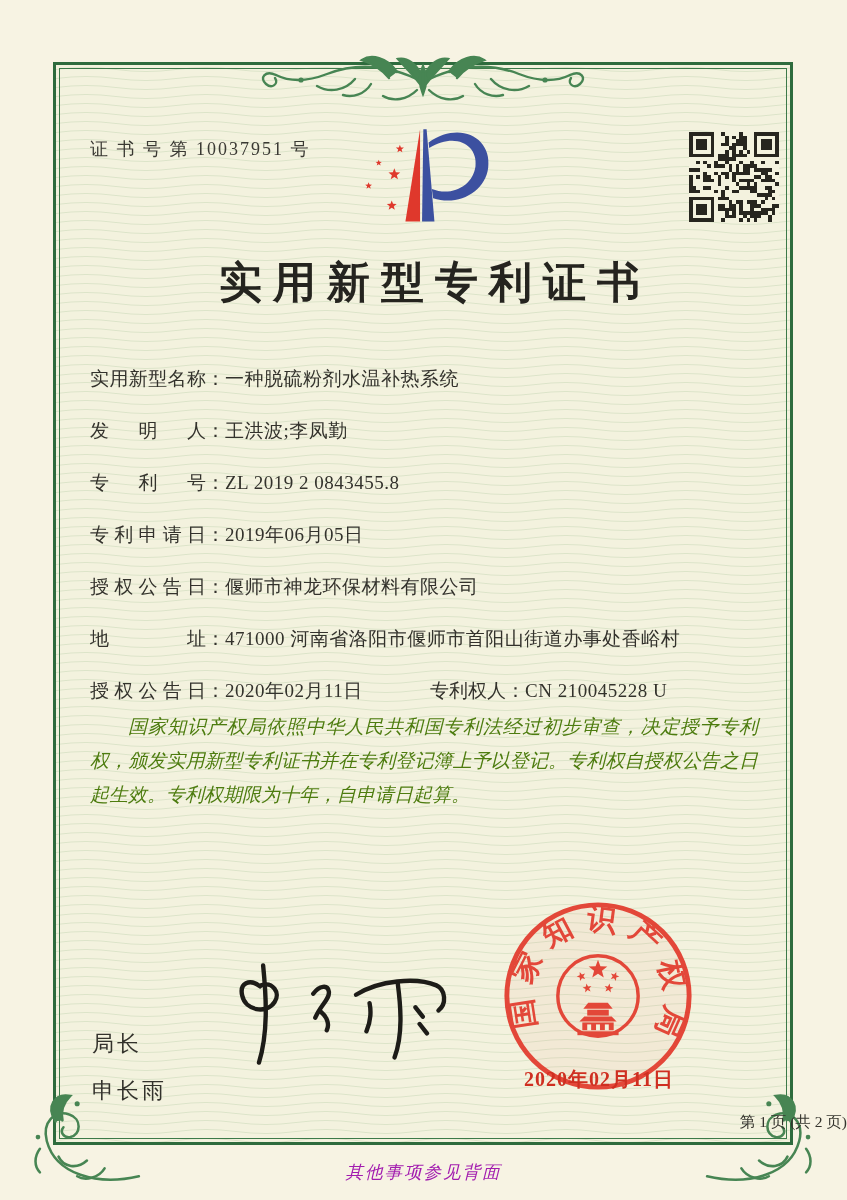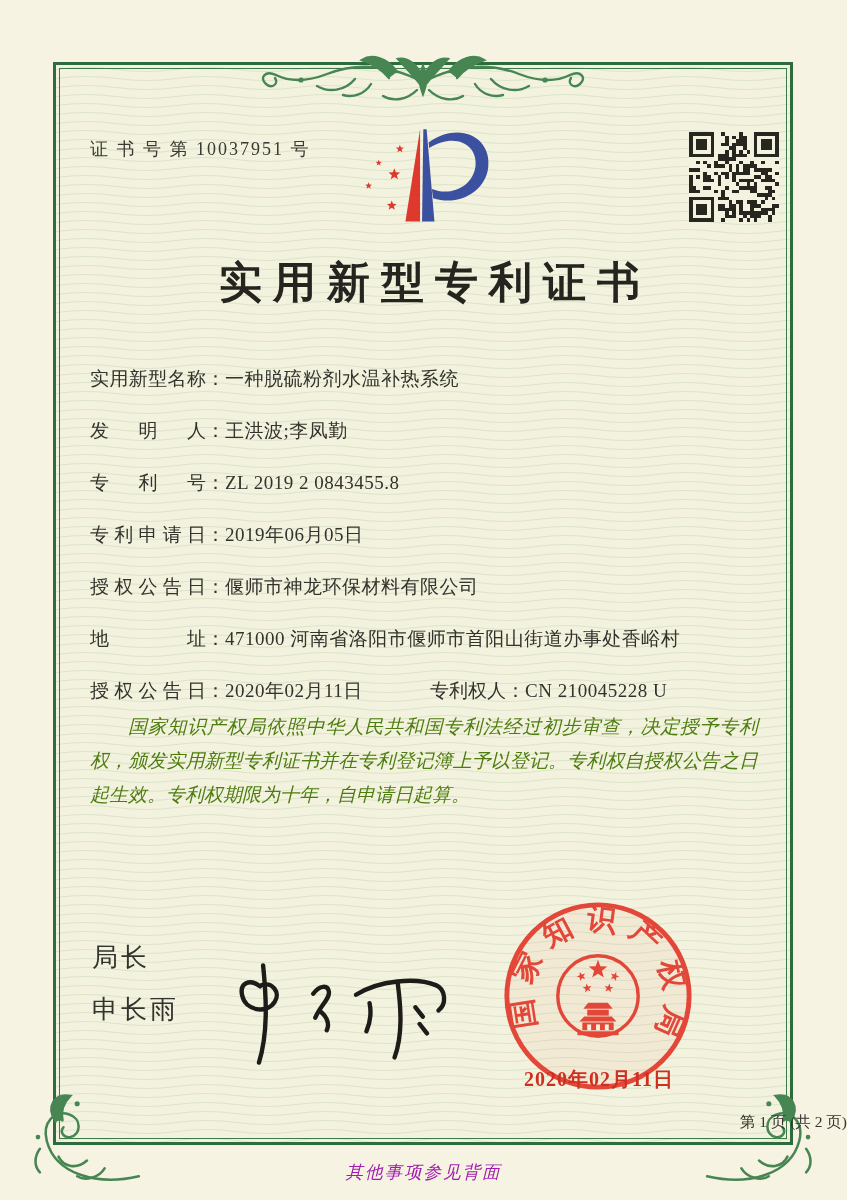--- a/index.html
+++ b/index.html
@@ -30,21 +30,21 @@
   .field-label { display:inline-block; width:116px; text-align:justify; text-align-last:justify; vertical-align:top; }
   .field-colon { display:inline-block; width:19px; }
   .field-value { letter-spacing:0.5px; }
   .field-group2 { position:absolute; left:340px; top:0; }
 
   
   .body-text { position:absolute; left:90px; top:710px; width:668px; font-size:19px; line-height:1.78; text-align:justify; font-style:italic; color:#4d7c0f; z-index:4; }
   .body-text p { text-indent:2em; margin:0; }
 
   
-  .signer { position:absolute; left:92px; top:940px; font-size:26px; letter-spacing:3px; z-index:4; }
+  .signer { position:absolute; left:92px; top:1029px; font-size:22px; letter-spacing:3px; z-index:4; }
   .signer div { margin-bottom:17px; }
   .signature { position:absolute; left:212px; top:955px; width:240px; height:115px; z-index:4; }
   .seal { position:absolute; left:500px; top:898px; width:196px; height:196px; z-index:5; opacity:0.93; }
   .seal-date { position:absolute; left:504px; top:1066px; width:190px; text-align:center; font-size:20px; letter-spacing:1px; color:#cf2f21; font-weight:bold; z-index:5; }
   .page-info { position:absolute; left:0; top:1112px; width:100%; text-align:right; font-size:15.5px; color:#35342e; z-index:4; }
   .back-note { position:absolute; left:0; top:1160px; width:100%; text-align:center; font-size:17.5px; font-style:italic; letter-spacing:2px; color:#a21caf; }
 </style>
 </head>
 <body>
 

